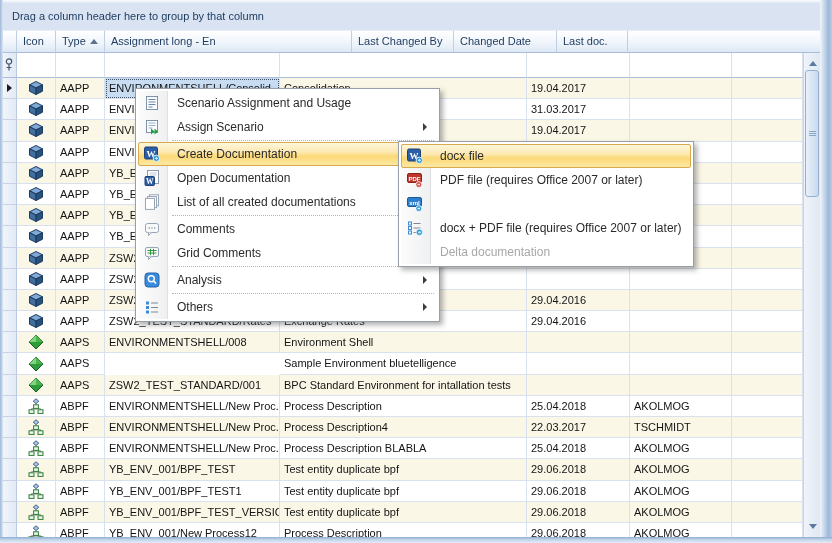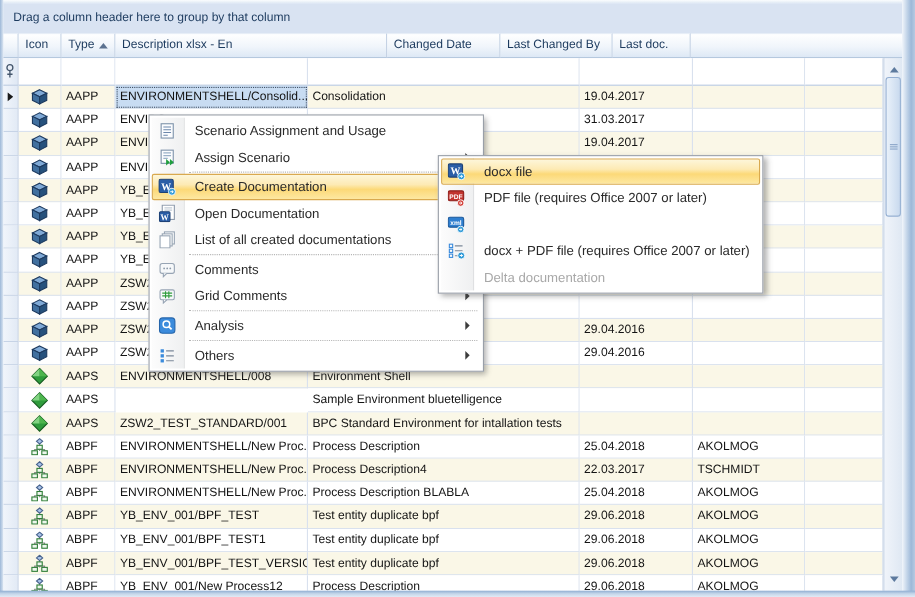--- a/index.html
+++ b/index.html
@@ -40,43 +40,43 @@
   .vs-up{top:2px}.vs-down{bottom:2px}
   .tri-up{width:0;height:0;border-left:4px solid transparent;border-right:4px solid transparent;border-bottom:5px solid #5d7a9e}
   .tri-down{width:0;height:0;border-left:4px solid transparent;border-right:4px solid transparent;border-top:5px solid #5d7a9e}
   .vs-thumb{position:absolute;left:1px;top:17px;width:14px;height:127px;background:linear-gradient(90deg,#e9f1fa,#c9daee);border:1px solid #94afd2;border-radius:3px;display:flex;align-items:center;justify-content:center}
   .grip{width:7px;height:5px;border-top:1px solid #8aa5c8;border-bottom:1px solid #8aa5c8;position:relative}
   .grip::after{content:"";position:absolute;left:0;right:0;top:1px;border-top:1px solid #8aa5c8}
 
   
   .menu{position:absolute;background:#ffffff;border:1px solid #999fa8;box-shadow:3px 3px 5px rgba(80,80,80,.45);padding:2px;z-index:20}
   .menu::before{content:"";position:absolute;left:2px;top:2px;bottom:2px;width:29px;background:linear-gradient(90deg,#fcfcfc,#eff0f1);border-right:1px solid #dfe0e2}
-  .ctx{left:135px;top:104px;width:305px}
+  .ctx{left:135px;top:88px;width:305px}
   .sub{left:398px;top:141px;width:296px}
   .mi{position:relative;z-index:1;height:24px;display:flex;align-items:center;padding-left:38px;font-size:12px;color:#2a2a2a;border:1px solid transparent;border-radius:2px;white-space:nowrap;overflow:hidden}
   .mi .ic{position:absolute;left:5px;top:50%;margin-top:-8px}
   .mi.hl{background:linear-gradient(#fdf6da,#fdeab4 40%,#fcd978 60%,#fde8a2);border-color:#d9a94e}
   .mi.dis{color:#a8a8a8}
   .mi.dis .ic{opacity:.5;filter:grayscale(1)}
   .subarrow{position:absolute;right:9px;top:50%;margin-top:-4px;width:0;height:0;border-left:4px solid #3c3c3c;border-top:4px solid transparent;border-bottom:4px solid transparent}
   .msep{position:relative;z-index:1;height:0;border-top:1px dotted #b5b5b5;margin:1px 3px 1px 34px}
 </style>
 </head>
 <body>
 
 <div class="window">
   <div class="group-panel">Drag a column header here to group by that column</div>
 
   <div class="header-row">
       <div class="hcell corner" style="width: 14px;"></div>
       <div class="hcell" style="width: 39px;"><span class="hlabel">Icon</span></div>
       <div class="hcell" style="width: 49px;"><span class="hlabel">Type</span><span class="sort-asc"></span></div>
-      <div class="hcell" style="width: 247px;"><span class="hlabel">Description xlsx - En</span></div>
+      <div class="hcell" style="width: 247px;"><span class="hlabel">Assignment long - En</span></div>
+      <div class="hcell" style="width: 102px;"><span class="hlabel">Last Changed By</span></div>
       <div class="hcell" style="width: 103px;"><span class="hlabel">Changed Date</span></div>
-      <div class="hcell" style="width: 102px;"><span class="hlabel">Last Changed By</span></div>
       <div class="hcell" style="width: 71px;"><span class="hlabel">Last doc.</span></div>
       <div class="hcell fill"></div>
     </div>
   <div class="filter-row">
       <div class="fcell ind" style="width: 14px;">
         <span class="ic"><svg width="12" height="16" viewBox="0 0 12 16">
             <circle cx="6" cy="4.5" r="2.7" fill="none" stroke="#44566c" stroke-width="1.2"></circle>
             <path d="M6 7.2 V13.5 M3.6 10.5 h4.8" stroke="#44566c" stroke-width="1.2"></path>
           </svg></span>
       </div>

